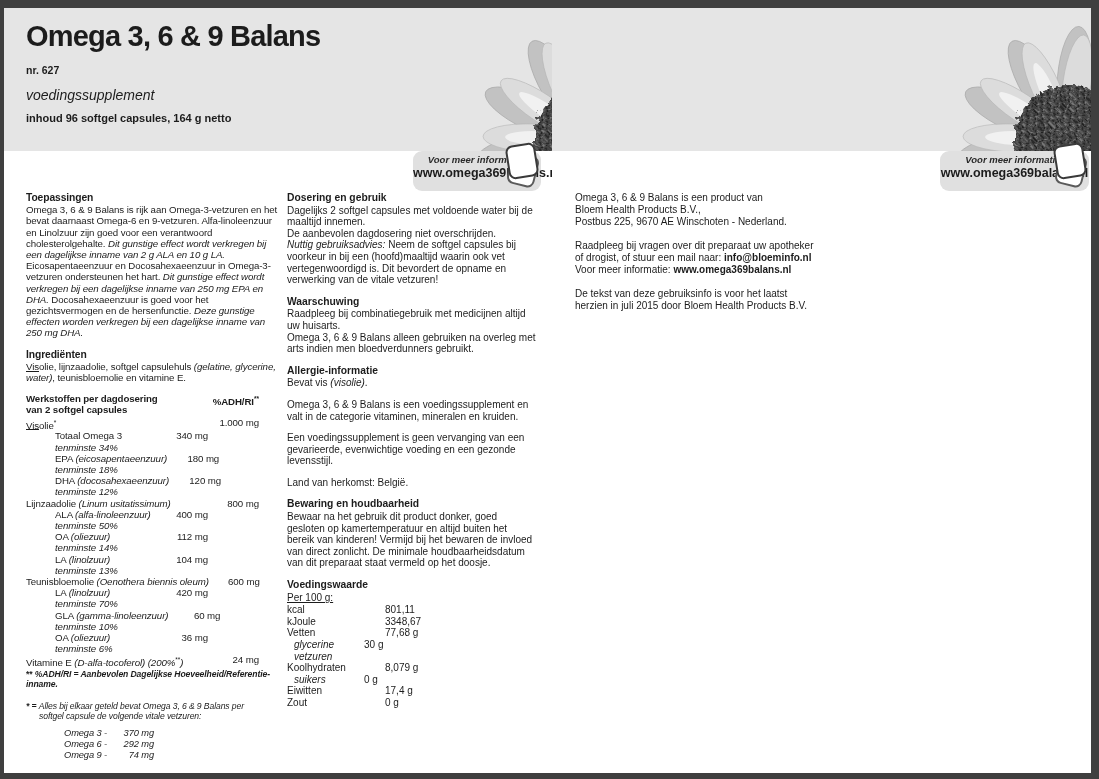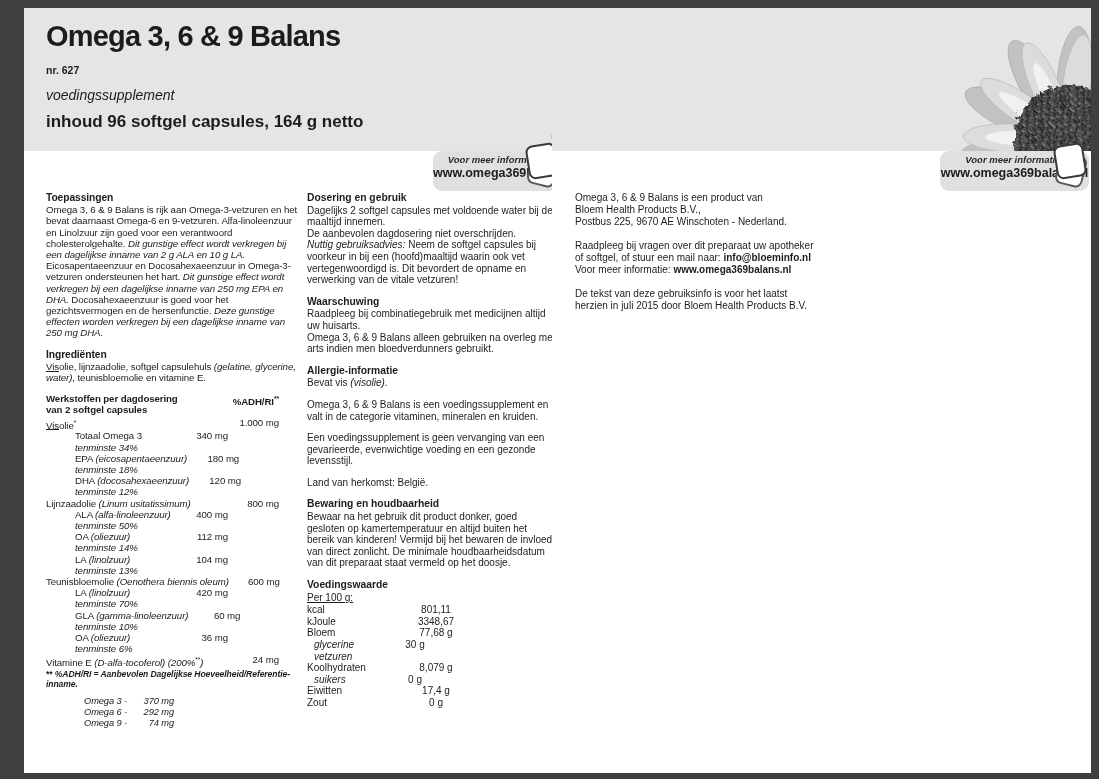--- a/index.html
+++ b/index.html
@@ -2,32 +2,32 @@
 <html><head>
 <meta charset="utf-8">
 <style>
   html,body{margin:0;padding:0;}
   body{
     width:1099px;height:779px;overflow:hidden;position:relative;
     background:#3f3f3f;color:#1c1c1c;
     font-family:"Liberation Sans", sans-serif;
   }
   .page{position:absolute;top:8px;height:765px;background:#ffffff;overflow:hidden;}
-  .page-left{left:24px;width:607px;padding-left:48px;}
+  .page-left{left:4px;width:607px;}
   .page-right{left:552px;width:539px;}
   .divider{position:absolute;top:0;left:549px;width:3px;height:779px;background:#3f3f3f;}
 
   .band{position:absolute;top:0;left:0;right:0;height:143px;background:#e5e5e5;}
   .flower{position:absolute;top:0;right:0;width:150px;height:143px;display:block;}
 
   .hd{position:absolute;left:22px;top:12px;}
   .hd h1{margin:0;font-size:29px;font-weight:bold;letter-spacing:-0.8px;line-height:32px;}
   .hd .nr{margin-top:12px;font-weight:bold;font-size:10.5px;}
   .hd .vs{margin-top:11px;font-style:italic;font-size:14px;}
-  .hd .inh{margin-top:9px;font-weight:bold;font-size:17px;}
+  .hd .inh{margin-top:9px;font-weight:bold;font-size:11px;}
   .hd .lees{margin-top:9px;font-style:italic;font-size:10.5px;}
 
   .info-box{position:absolute;top:143px;height:37px;background:#e0e0e0;border-radius:9px;
             text-align:center;padding-top:3px;box-sizing:content-box;}
   .page-left .info-box{left:409px;width:128px;}
   .page-right .info-box{left:388px;width:149px;}
   .ib1{font-style:italic;font-size:9.5px;line-height:12px;font-weight:bold;color:#2a2a2a;}
   .ib2{font-weight:bold;font-size:12.5px;line-height:14px;}
   .doodle{position:absolute;right:0px;top:-10px;width:38px;height:46px;pointer-events:none;}
   .doodle i{position:absolute;display:block;background:#ffffff;border:2px solid #3a3a3a;border-radius:7px;}
@@ -62,21 +62,21 @@
   .otable{margin-left:38px;width:90px;font-style:italic;margin-top:7px;font-size:9.3px;}
   .orow{display:flex;line-height:11px;}
   .olabel{flex:1;}
   .oval{width:46px;text-align:right;flex:none;}
 
   .per{text-decoration:underline;margin-bottom:1px;}
   .vtable{width:160px;}
   .vrow{display:flex;}
   .vlabel{flex:1;}
   .vrow.sub .vlabel{padding-left:7px;font-style:italic;}
-  .vval{width:62px;text-align:center;flex:none;}
+  .vval{width:62px;text-align:left;flex:none;}
   .vrow.sub .vval{padding-right:21px;}
 
   .rp{margin:0 0 12px 0;}
 </style>
 </head>
 <body>
 
 <svg width="0" height="0" style="position:absolute" aria-hidden="true">
   <defs>
     <pattern id="seeds" width="7" height="7" patternUnits="userSpaceOnUse">
@@ -300,20 +300,21 @@
           <div class="wrow ind">
             <div class="wname"><span class="it">tenminste 6%</span></div>
             <div class="wright"></div>
           </div>
           <div class="wrow">
             <div class="wname"><span>Vitamine E </span><span class="it">(D-alfa-tocoferol) (200%</span><span class="sup">**</span><span class="it">)</span></div>
             <div class="wright">24 mg</div>
           </div>
         </div>
       <div class="fn fn1"><span class="bd">** </span><span class="it bd">%ADH/RI = Aanbevolen Dagelijkse Hoeveelheid/Referentie-inname.</span></div>
+      <div class="fn fn2"><span class="it bd">* = </span><span class="it">Alles bij elkaar geteld bevat Omega 3, 6 &amp; 9 Balans per softgel capsule de volgende vitale vetzuren:</span></div>
       <div class="otable">
           <div class="orow">
             <div class="olabel">Omega 3 -</div>
             <div class="oval">370 mg</div>
           </div>
           <div class="orow">
             <div class="olabel">Omega 6 -</div>
             <div class="oval">292 mg</div>
           </div>
           <div class="orow">
@@ -363,21 +364,21 @@
       <div class="vtable">
           <div class="vrow">
             <div class="vlabel">kcal</div>
             <div class="vval">801,11</div>
           </div>
           <div class="vrow">
             <div class="vlabel">kJoule</div>
             <div class="vval">3348,67</div>
           </div>
           <div class="vrow">
-            <div class="vlabel">Bloem</div>
+            <div class="vlabel">Vetten</div>
             <div class="vval">77,68 g</div>
           </div>
           <div class="vrow sub">
             <div class="vlabel">glycerine vetzuren</div>
             <div class="vval">30 g</div>
           </div>
           <div class="vrow">
             <div class="vlabel">Koolhydraten</div>
             <div class="vval">8,079 g</div>
           </div>
@@ -408,16 +409,16 @@
     <span class="doodle">
         <i class="b"></i>
         <i class="a"></i>
       </span>
     <div class="ib1">Voor meer informatie:</div>
     <div class="ib2">www.omega369balans.nl</div>
   </div>
 
   <div class="col colR">
     <div class="rp"><span>Omega 3, 6 &amp; 9 Balans is een product van</span><br><span>Bloem Health Products B.V.,</span><br><span>Postbus 225, 9670 AE Winschoten - Nederland.</span></div>
-    <div class="rp"><span>Raadpleeg bij vragen over dit preparaat uw apotheker</span><br><span>of softgel, of stuur een mail naar: </span><span class="bd">info@bloeminfo.nl</span><br><span>Voor meer informatie: </span><span class="bd">www.omega369balans.nl</span></div>
+    <div class="rp"><span>Raadpleeg bij vragen over dit preparaat uw apotheker</span><br><span>of drogist, of stuur een mail naar: </span><span class="bd">info@bloeminfo.nl</span><br><span>Voor meer informatie: </span><span class="bd">www.omega369balans.nl</span></div>
     <div class="rp"><span>De tekst van deze gebruiksinfo is voor het laatst</span><br><span>herzien in  juli 2015 door Bloem Health Products B.V.</span></div>
   </div>
 </div>
 
 </body></html>

